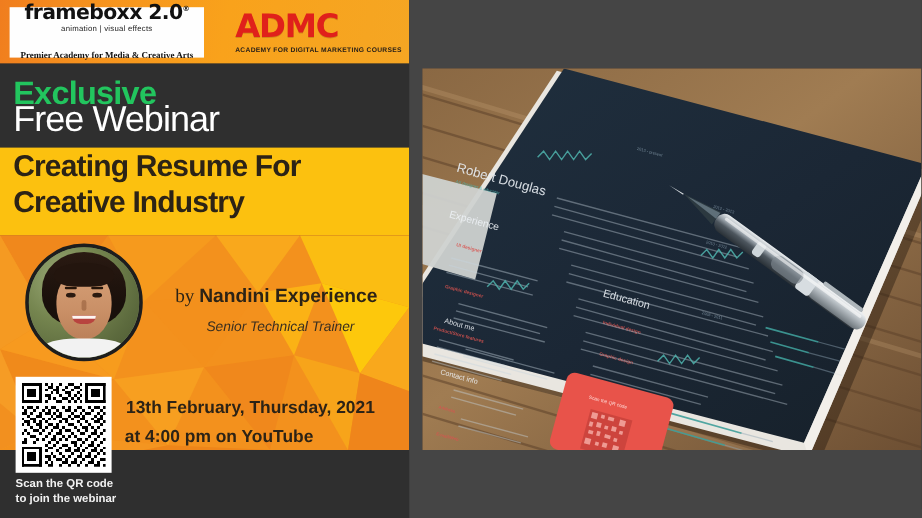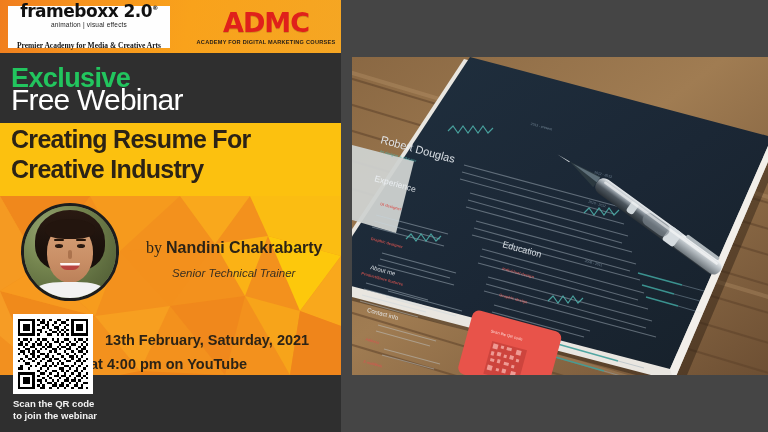--- a/index.html
+++ b/index.html
@@ -15,21 +15,21 @@
      background:linear-gradient(100deg,#f07d1e 0%,#f6921e 22%,#f9a21b 55%,#f5a623 100%);overflow:hidden;}
   #fb-logo-card{position:absolute;left:8px;top:6px;width:162px;height:42px;background:#fefefe;
      display:flex;flex-direction:column;align-items:center;justify-content:center;}
   #fb-wordmark{font-family:"DejaVu Sans",sans-serif;font-weight:bold;font-size:17px;color:#111;
      letter-spacing:-.5px;line-height:1;white-space:nowrap;position:relative;}
   #fb-reg{font-size:6px;vertical-align:super;}
   #fb-sub1{font-size:6.5px;color:#222;line-height:1.1;margin-top:1px;letter-spacing:.2px;}
   #fb-sub2{font-family:"Liberation Serif",serif;font-weight:bold;font-size:7.5px;color:#111;line-height:1.1;margin-top:14px;white-space:nowrap;}
 
   #admc-block{position:absolute;left:196px;top:4px;width:140px;height:46px;
-     display:flex;flex-direction:column;align-items:center;justify-content:center;}
+     display:flex;flex-direction:column;justify-content:center;}
   #admc-word{font-family:"DejaVu Sans",sans-serif;font-weight:bold;font-size:27px;color:#e0201b;
      letter-spacing:-1px;line-height:1;text-shadow:0 1px 0 rgba(0,0,0,.15);}
   #admc-sub{font-size:5.6px;font-weight:bold;color:#2a2118;letter-spacing:.25px;margin-top:3px;white-space:nowrap;}
 
   
   #dark-band{position:absolute;left:0;top:53px;width:341px;height:70px;background:#2f2f2f;}
   #kicker1{position:absolute;left:11px;top:65px;font-size:27px;font-weight:bold;color:#22c55e;letter-spacing:-.6px;line-height:1;}
   #kicker2{position:absolute;left:11px;top:85px;font-size:30px;font-weight:normal;color:#ffffff;letter-spacing:-.8px;line-height:1;}
 
   
@@ -62,21 +62,21 @@
   #avatar .shirt{position:absolute;left:12px;top:76px;width:68px;height:20px;border-radius:40% 40% 0 0;background:#f2f2f2;}
 
   
   #by-line{position:absolute;left:146px;top:240px;font-size:16px;color:#2c2316;line-height:1;}
   #by-line .by{font-weight:normal;font-family:Liberation Serif, serif;}
   #by-line .name{font-weight:bold;}
   #role-line{position:absolute;left:172px;top:268px;font-size:11.5px;font-style:italic;color:#3a2f20;line-height:1;}
 
   
   #date1{position:absolute;left:105px;top:333px;font-size:14.5px;font-weight:bold;color:#2c2316;line-height:1;}
-  #date2{position:absolute;left:90px;top:357px;font-size:14.5px;font-weight:bold;color:#2c2316;line-height:1;}
+  #date2{position:absolute;left:104px;top:357px;font-size:14.5px;font-weight:bold;color:#2c2316;line-height:1;}
 
   
   #bottom-band{position:absolute;left:0;top:375px;width:341px;height:57px;background:#2f2f2f;}
 
   
   #qr-card{position:absolute;left:13px;top:314px;width:80px;height:80px;background:#fff;padding:5px;box-sizing:border-box;}
   #qr-card svg{display:block;width:70px;height:70px;}
   #qr-cap1{position:absolute;left:13px;top:398px;font-size:9.5px;font-weight:bold;color:#f2f2f2;line-height:1.25;}
   #qr-cap2{position:absolute;left:13px;top:410px;font-size:9.5px;font-weight:bold;color:#f2f2f2;line-height:1.25;}
 
@@ -143,24 +143,24 @@
       <div class="fringe"></div>
       <div class="browL"></div>
       <div class="browR"></div>
       <div class="eyeL"></div>
       <div class="eyeR"></div>
       <div class="nose"></div>
       <div class="mouth"></div>
       <div class="shirt"></div>
     </div>
 
-    <div id="by-line"><span class="by">by </span><span class="name">Nandini Chakrabarty</span></div>
+    <div id="by-line"><span class="by">by </span><span class="name">Nandini Experience</span></div>
     <div id="role-line">Senior Technical Trainer</div>
 
-    <div id="date1">13th February, Saturday, 2021</div>
+    <div id="date1">13th February, Thursday, 2021</div>
     <div id="date2">at 4:00 pm on YouTube</div>
 
     <div id="bottom-band"></div>
 
     <div id="qr-card">
       <svg viewBox="0 0 29 29" shape-rendering="crispEdges">
         <rect width="29" height="29" fill="#fff"></rect>
         <g fill="#000">
           <rect x="0" y="0" width="7" height="1"></rect>
             <rect x="0" y="6" width="7" height="1"></rect>

